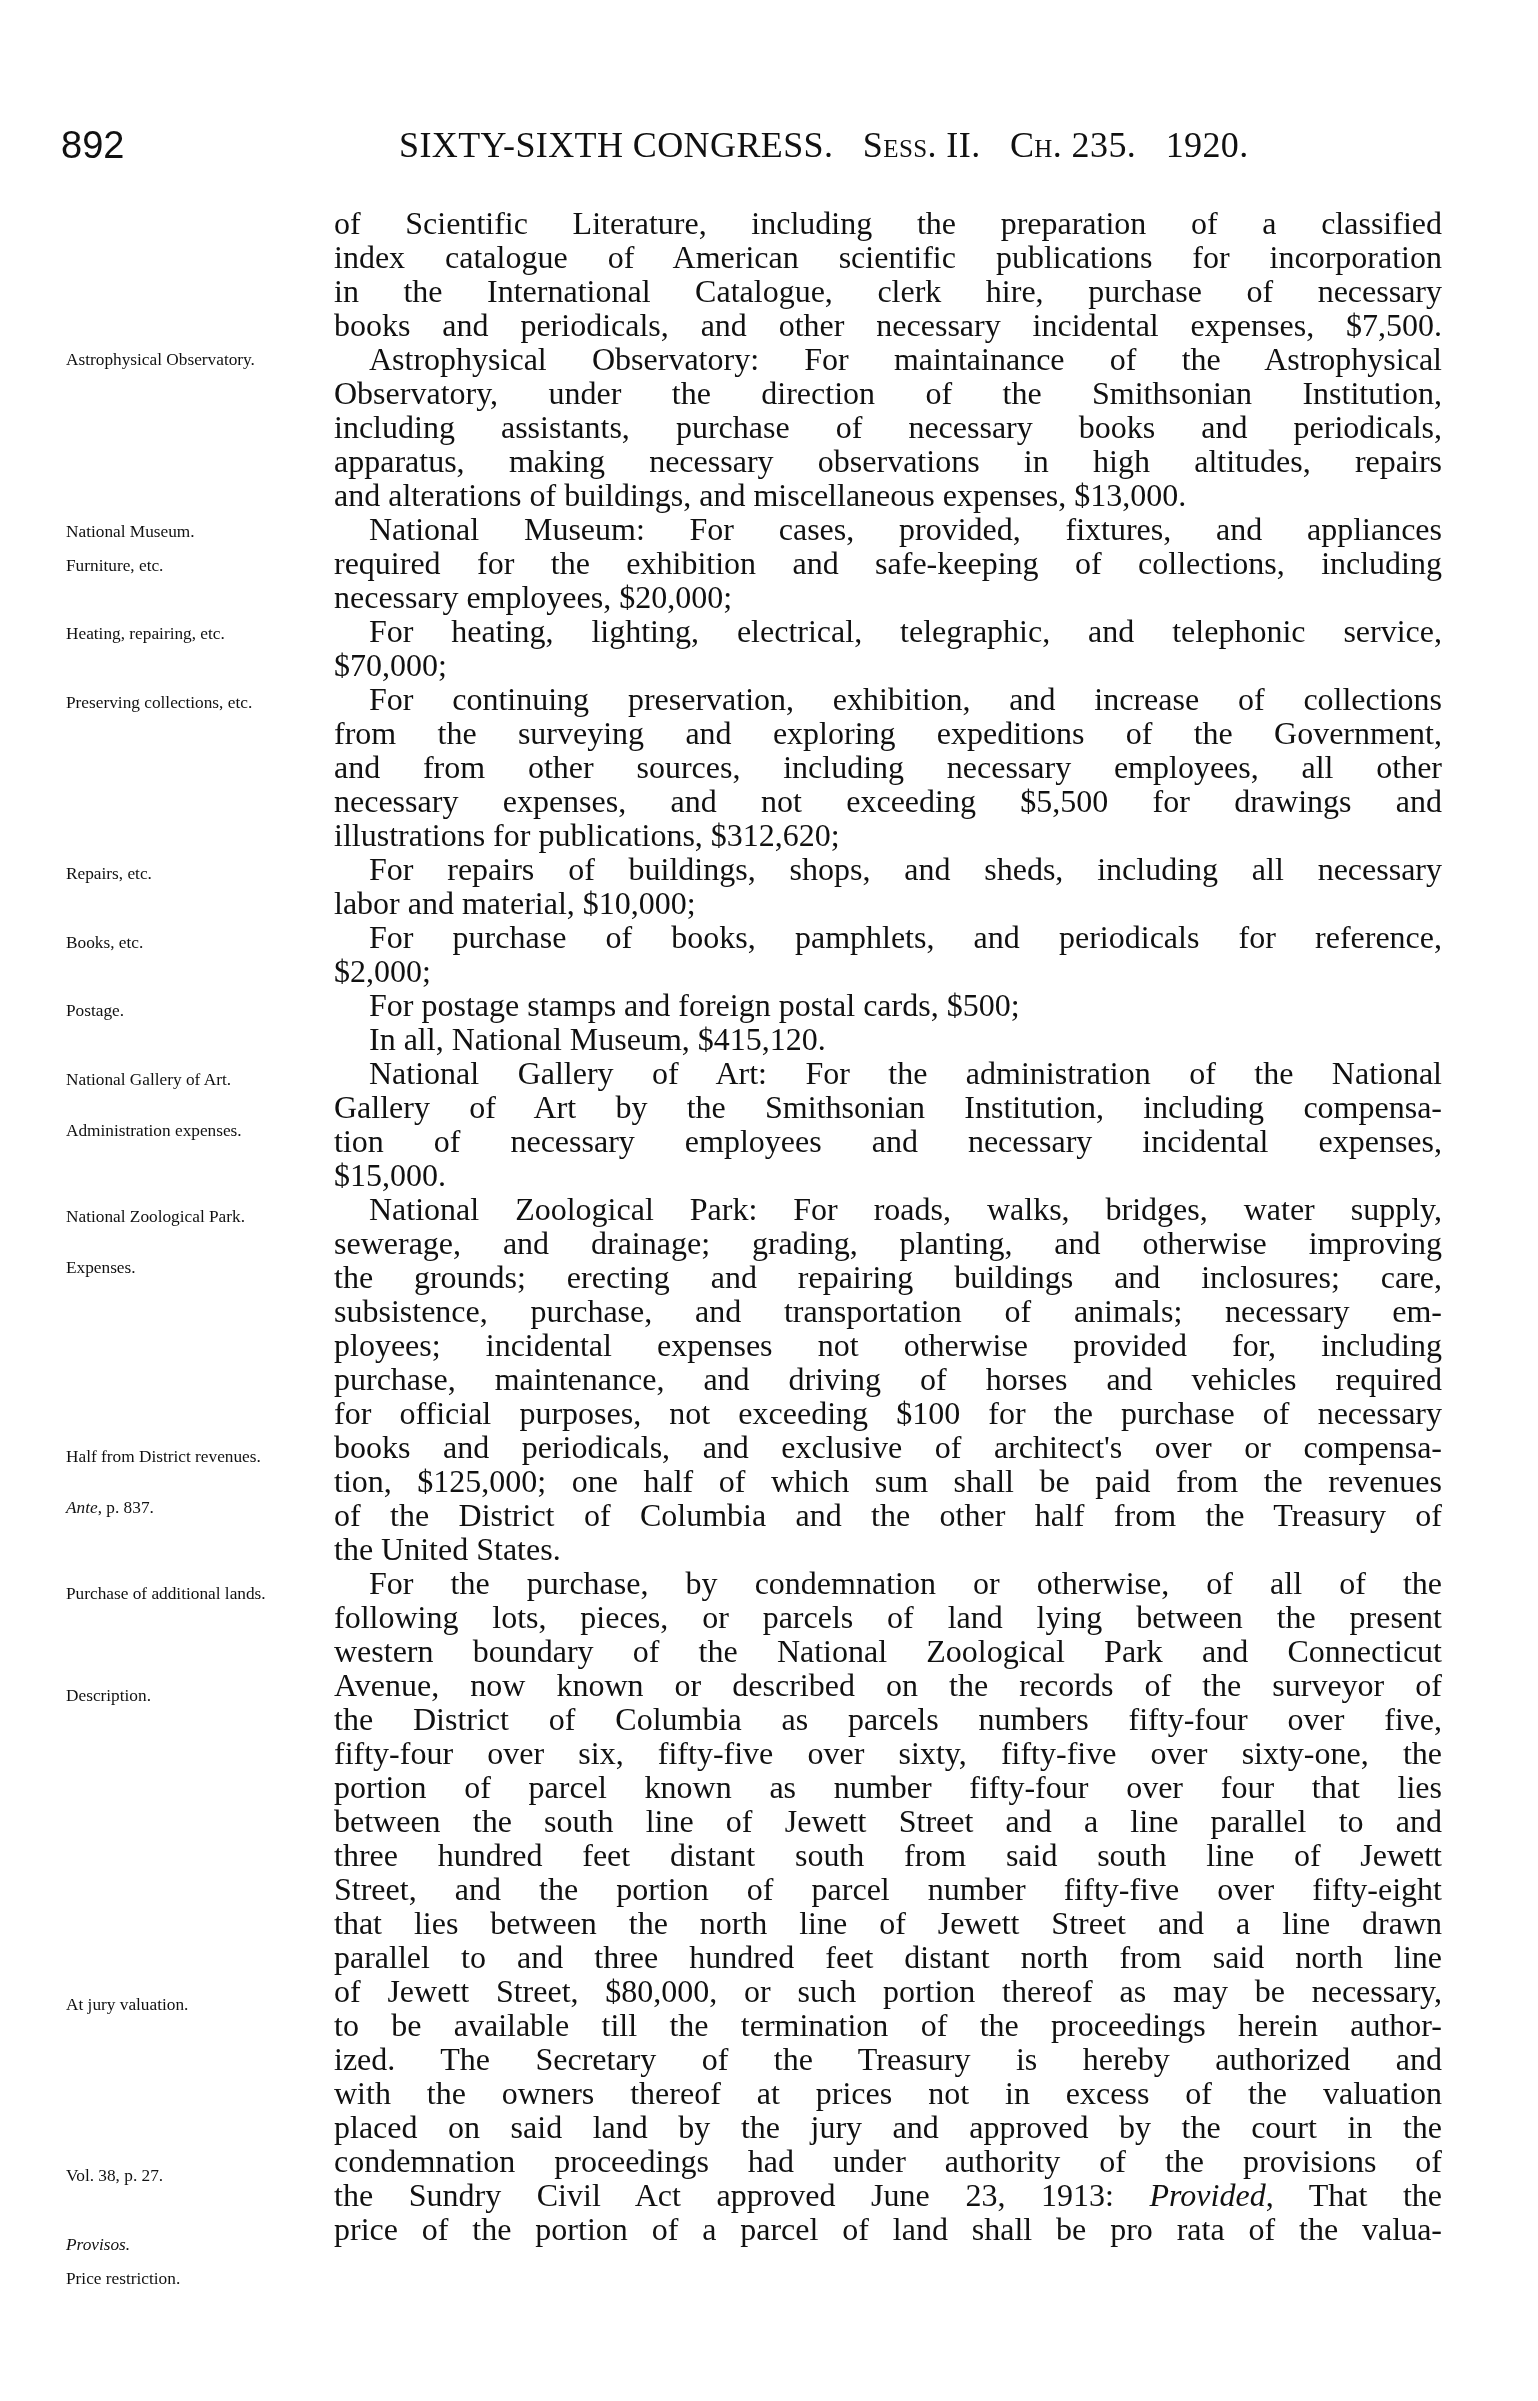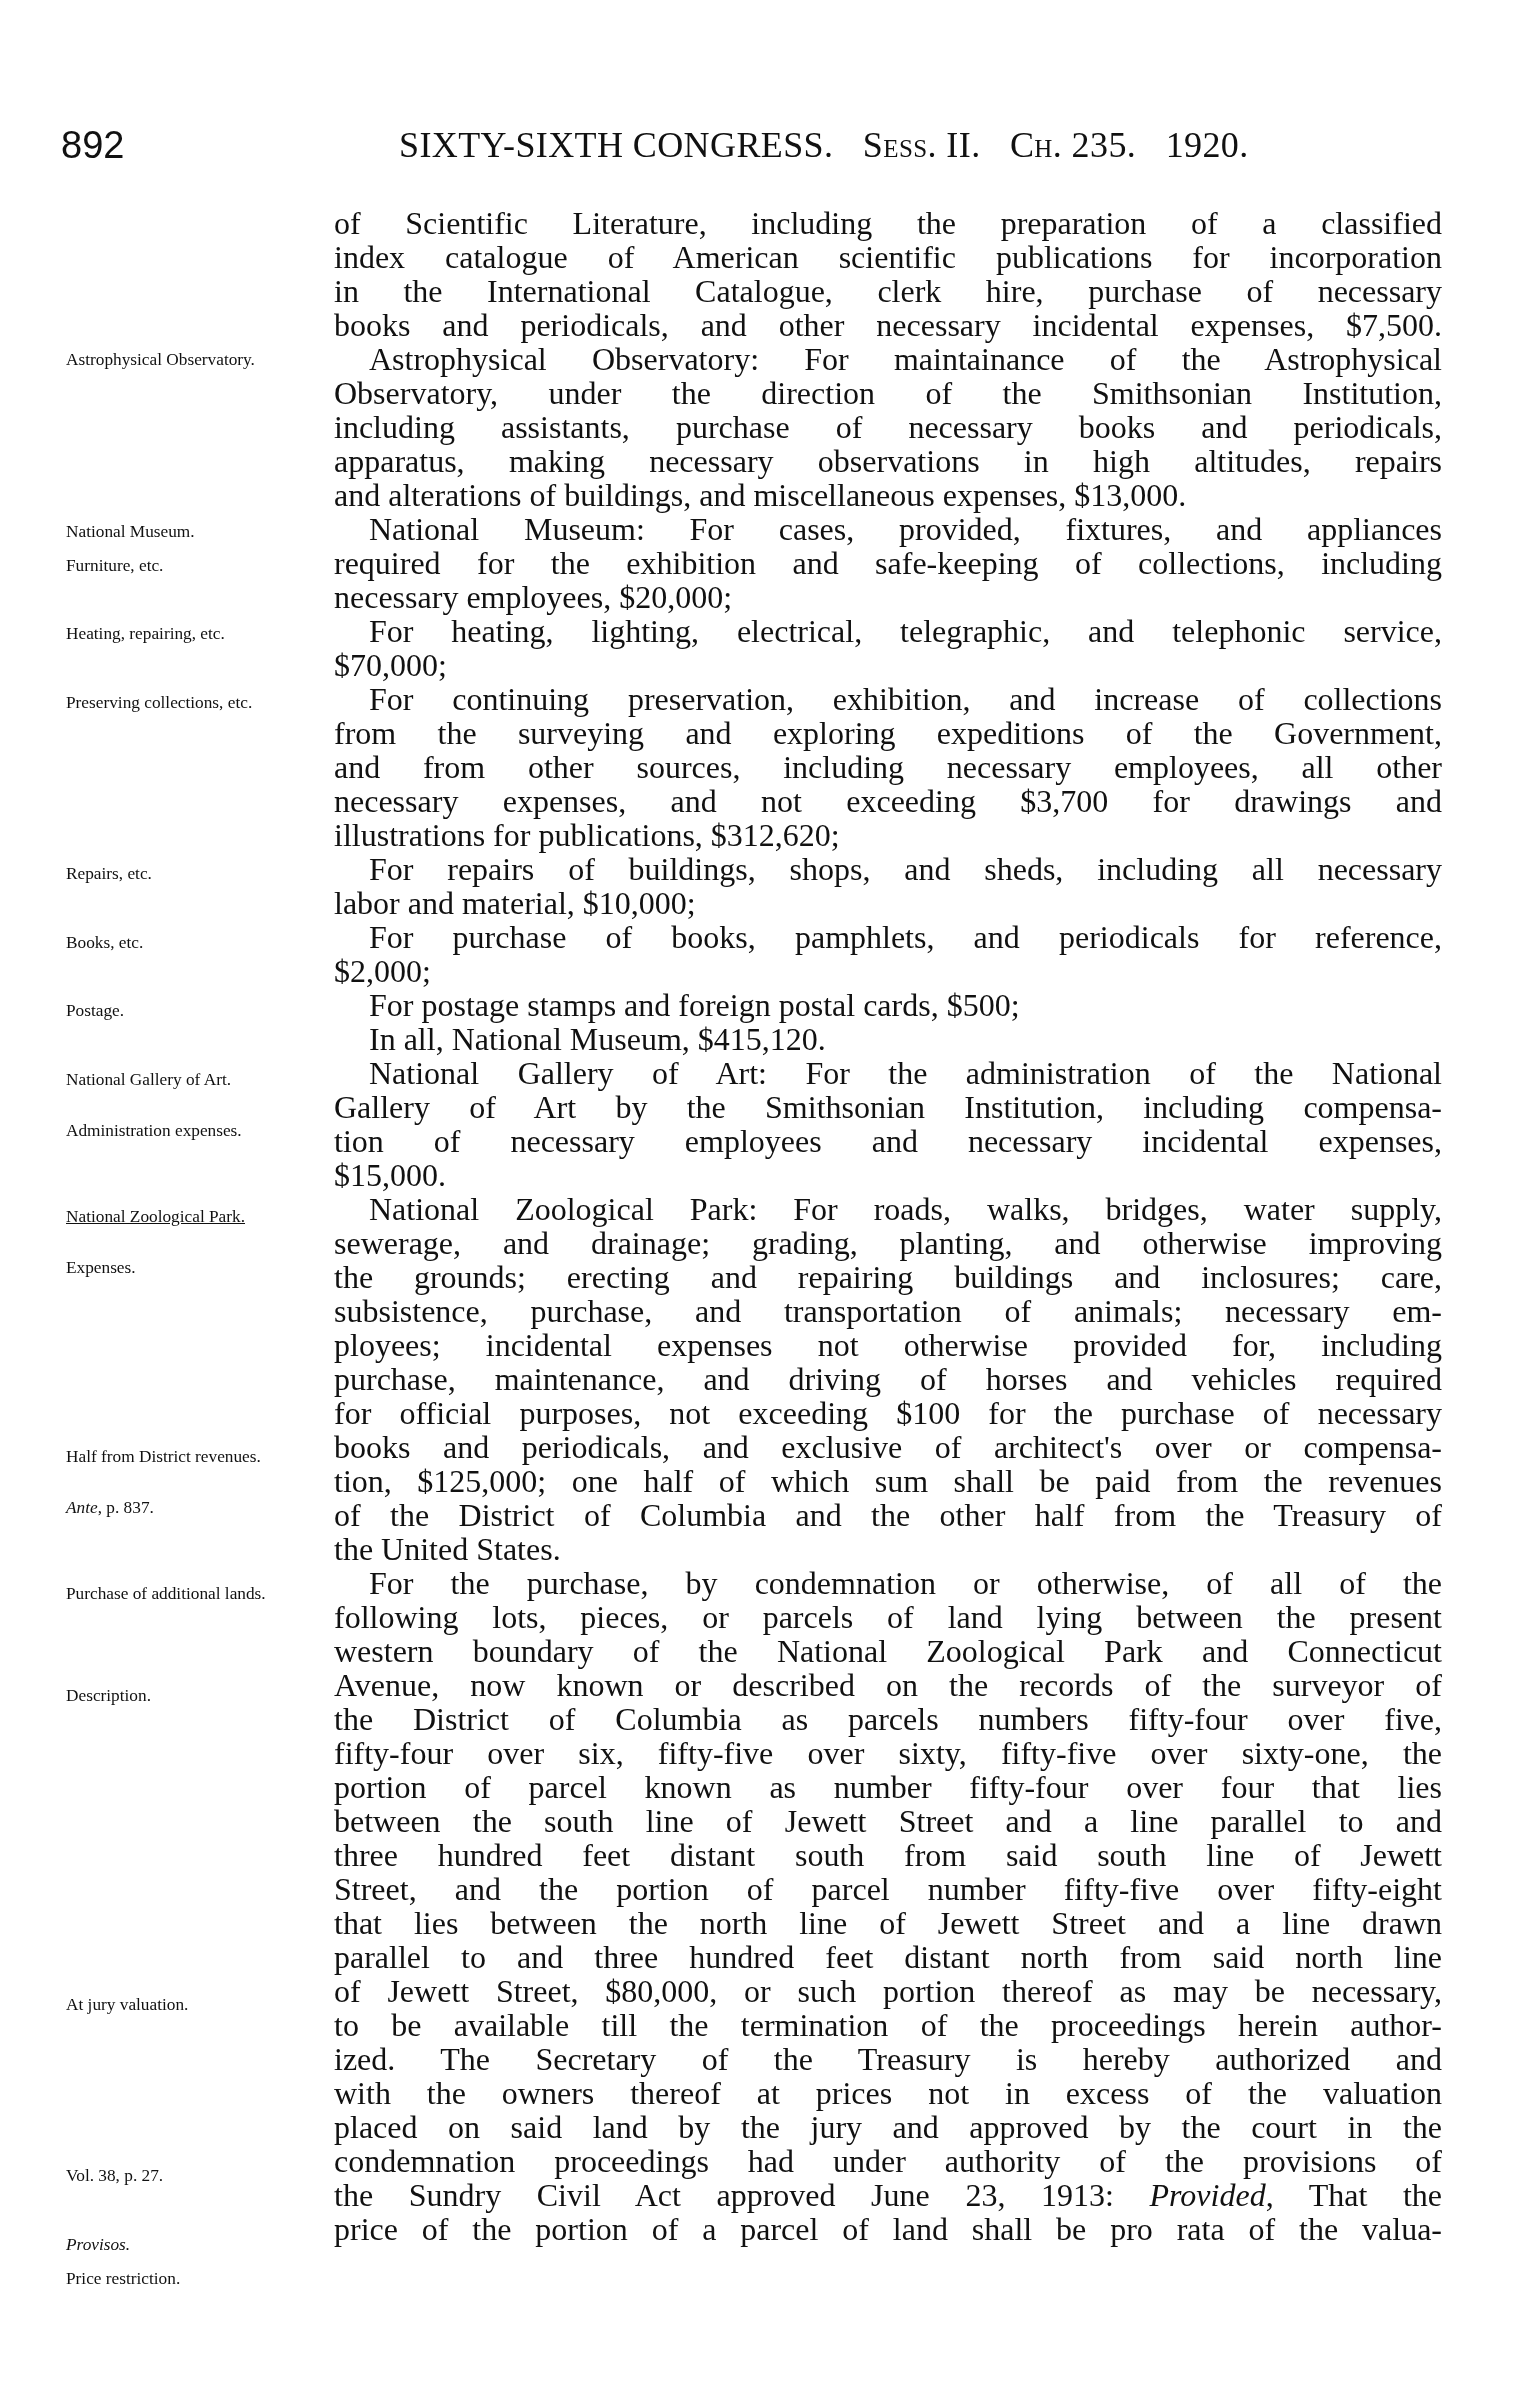--- a/index.html
+++ b/index.html
@@ -31,21 +31,21 @@
     <div class="note" style="top: 145px;">Astrophysical Observatory.</div>
     <div class="note" style="top: 317px;">National Museum.</div>
     <div class="note" style="top: 351px;">Furniture, etc.</div>
     <div class="note" style="top: 419px;">Heating, repairing, etc.</div>
     <div class="note" style="top: 488px;">Preserving collections, etc.</div>
     <div class="note" style="top: 659px;">Repairs, etc.</div>
     <div class="note" style="top: 728px;">Books, etc.</div>
     <div class="note" style="top: 796px;">Postage.</div>
     <div class="note" style="top: 865px;">National Gallery of Art.</div>
     <div class="note" style="top: 916px;">Administration expenses.</div>
-    <div class="note" style="top: 1002px; text-decoration: underline;">National Zoological Park.</div>
+    <div class="note" style="top: 1002px;">National Zoological Park.</div>
     <div class="note" style="top: 1053px;">Expenses.</div>
     <div class="note" style="top: 1242px;">Half from District revenues.</div>
     <div class="note" style="top: 1293px;"><span class="it">Ante</span>, p. 837.</div>
     <div class="note" style="top: 1379px;">Purchase of additional lands.</div>
     <div class="note" style="top: 1481px;">Description.</div>
     <div class="note" style="top: 1790px;">At jury valuation.</div>
     <div class="note" style="top: 1961px;">Vol. 38, p. 27.</div>
     <div class="note" style="top: 2030px;"><span class="it">Provisos.</span></div>
     <div class="note" style="top: 2064px;">Price restriction.</div>
   </div>
@@ -60,21 +60,21 @@
     <span class="line">apparatus, making necessary observations in high altitudes, repairs</span>
     <span class="line last">and alterations of buildings, and miscellaneous expenses, $13,000.</span>
     <span class="line indent">National Museum: For cases, provided, fixtures, and appliances</span>
     <span class="line">required for the exhibition and safe-keeping of collections, including</span>
     <span class="line last">necessary employees, $20,000;</span>
     <span class="line indent">For heating, lighting, electrical, telegraphic, and telephonic service,</span>
     <span class="line last">$70,000;</span>
     <span class="line indent">For continuing preservation, exhibition, and increase of collections</span>
     <span class="line">from the surveying and exploring expeditions of the Government,</span>
     <span class="line">and from other sources, including necessary employees, all other</span>
-    <span class="line">necessary expenses, and not exceeding $3,700 for drawings and</span>
+    <span class="line">necessary expenses, and not exceeding $5,500 for drawings and</span>
     <span class="line last">illustrations for publications, $312,620;</span>
     <span class="line indent">For repairs of buildings, shops, and sheds, including all necessary</span>
     <span class="line last">labor and material, $10,000;</span>
     <span class="line indent">For purchase of books, pamphlets, and periodicals for reference,</span>
     <span class="line last">$2,000;</span>
     <span class="line indent last">For postage stamps and foreign postal cards, $500;</span>
     <span class="line indent last">In all, National Museum, $415,120.</span>
     <span class="line indent">National Gallery of Art: For the administration of the National</span>
     <span class="line">Gallery of Art by the Smithsonian Institution, including compensa-</span>
     <span class="line">tion of necessary employees and necessary incidental expenses,</span>

